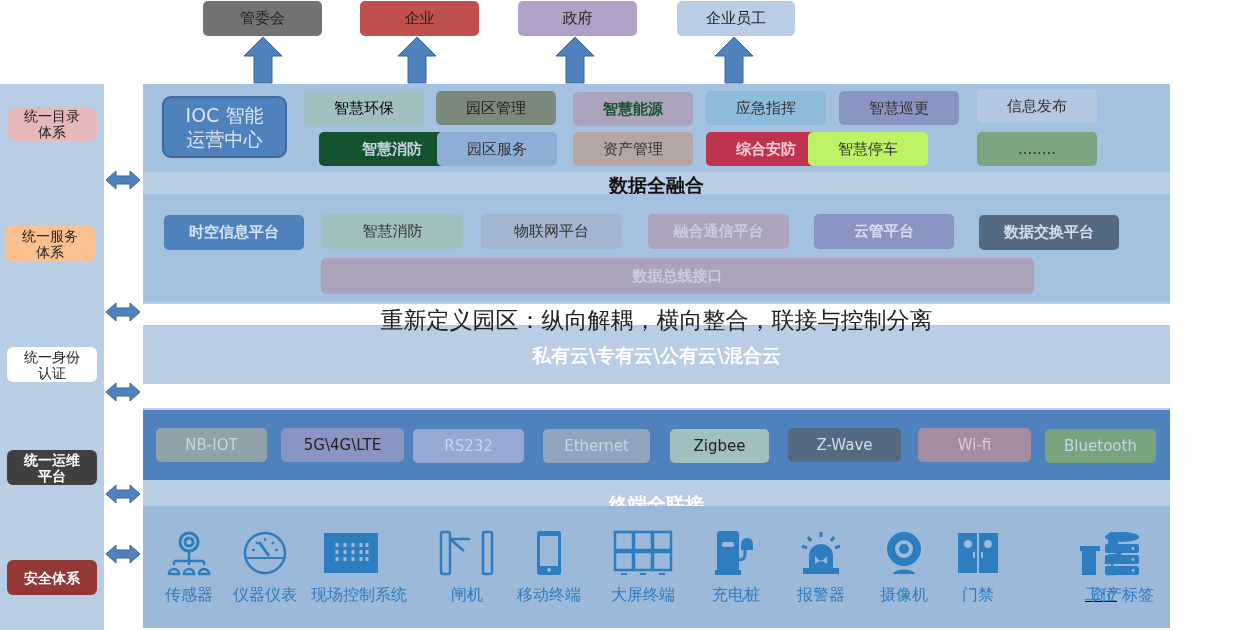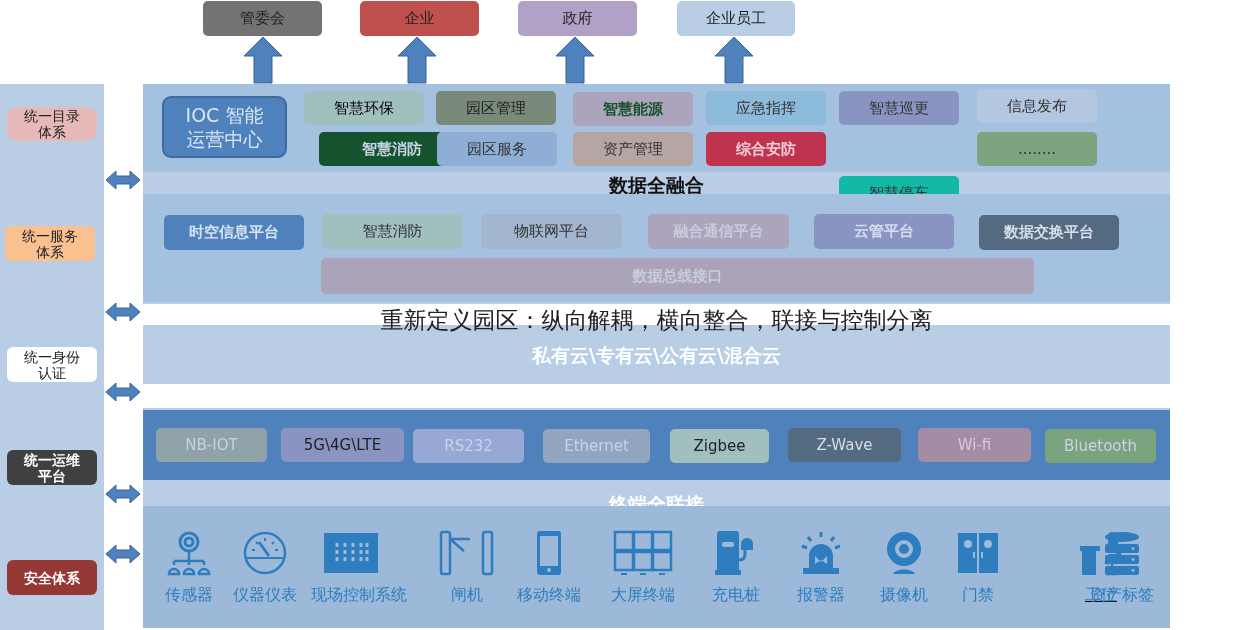--- a/index.html
+++ b/index.html
@@ -85,21 +85,21 @@
 <div class="box app" style="left:436px;top:91px;background:#7A8A7A;color:#222;">园区管理</div>
 <div class="box app" style="left:573px;top:92px;background:#ACA3BC;color:#14532d;font-weight:bold;">智慧能源</div>
 <div class="box app" style="left:706px;top:91px;background:#8DBBDB;color:#333;">应急指挥</div>
 <div class="box app" style="left:839px;top:91px;background:#8A94C2;color:#333;">智慧巡更</div>
 <div class="box app" style="left:977px;top:89px;background:#B4C7E0;color:#333;">信息发布</div>
 
 <div class="box app" style="left:319px;top:132px;width:146px;background:#14532d;color:#C8D4E4;font-weight:bold;">智慧消防</div>
 <div class="box app" style="left:437px;top:132px;background:#8FAED6;color:#333;">园区服务</div>
 <div class="box app" style="left:573px;top:132px;background:#B6A6A3;color:#333;">资产管理</div>
 <div class="box app" style="left:706px;top:132px;background:#C0334E;color:#F2D0D8;font-weight:bold;">综合安防</div>
-<div class="box app" style="left:839px;top:132px;background:#14b8a6;color:#333;margin-top:44px;">智慧停车</div>
+<div class="box app" style="left:808px;top:132px;background:#bef264;color:#333;">智慧停车</div>
 <div class="box app" style="left:977px;top:132px;background:#7DA47E;color:#333;">........</div>
 
 <div class="band" style="top:194px;height:108px;background:#A4C2DF;border-bottom:2px solid #B9CDE5;"></div>
 
 <div class="box plat" style="left:164px;top:215px;background:#4F81BD;color:#D6E3F3;">时空信息平台</div>
 <div class="box plat" style="left:322px;top:214px;width:141px;background:#A2BFBF;color:#333;font-weight:normal;">智慧消防</div>
 <div class="box plat" style="left:481px;top:214px;width:141px;background:#A3B6CF;color:#333;font-weight:normal;">物联网平台</div>
 <div class="box plat" style="left:648px;top:214px;width:141px;background:#ACA3BC;color:#C8CCDD;">融合通信平台</div>
 <div class="box plat" style="left:814px;top:214px;width:140px;background:#8A94C2;color:#D6DDEE;">云管平台</div>
 <div class="box plat" style="left:979px;top:215px;width:140px;background:#536A80;color:#D6DDE8;">数据交换平台</div>

